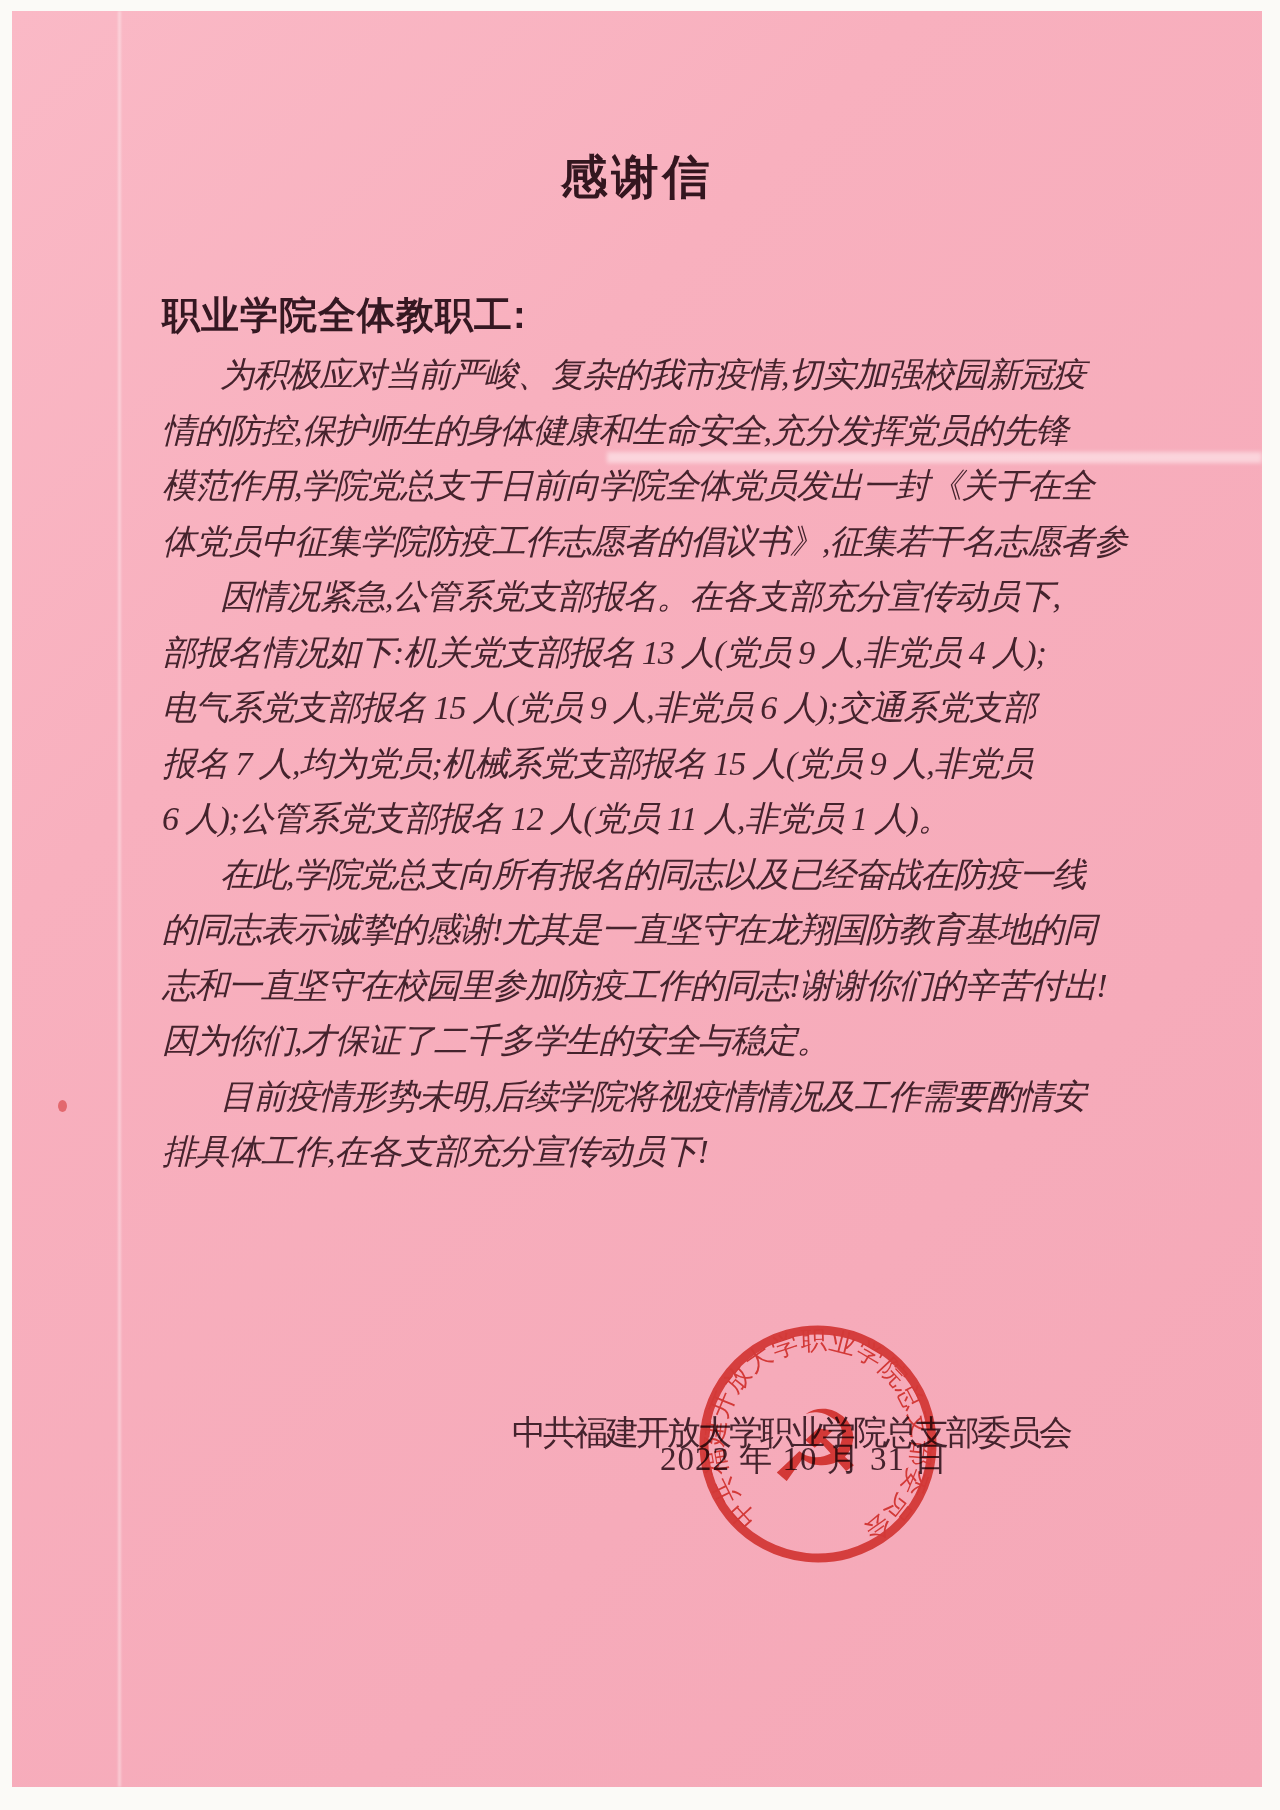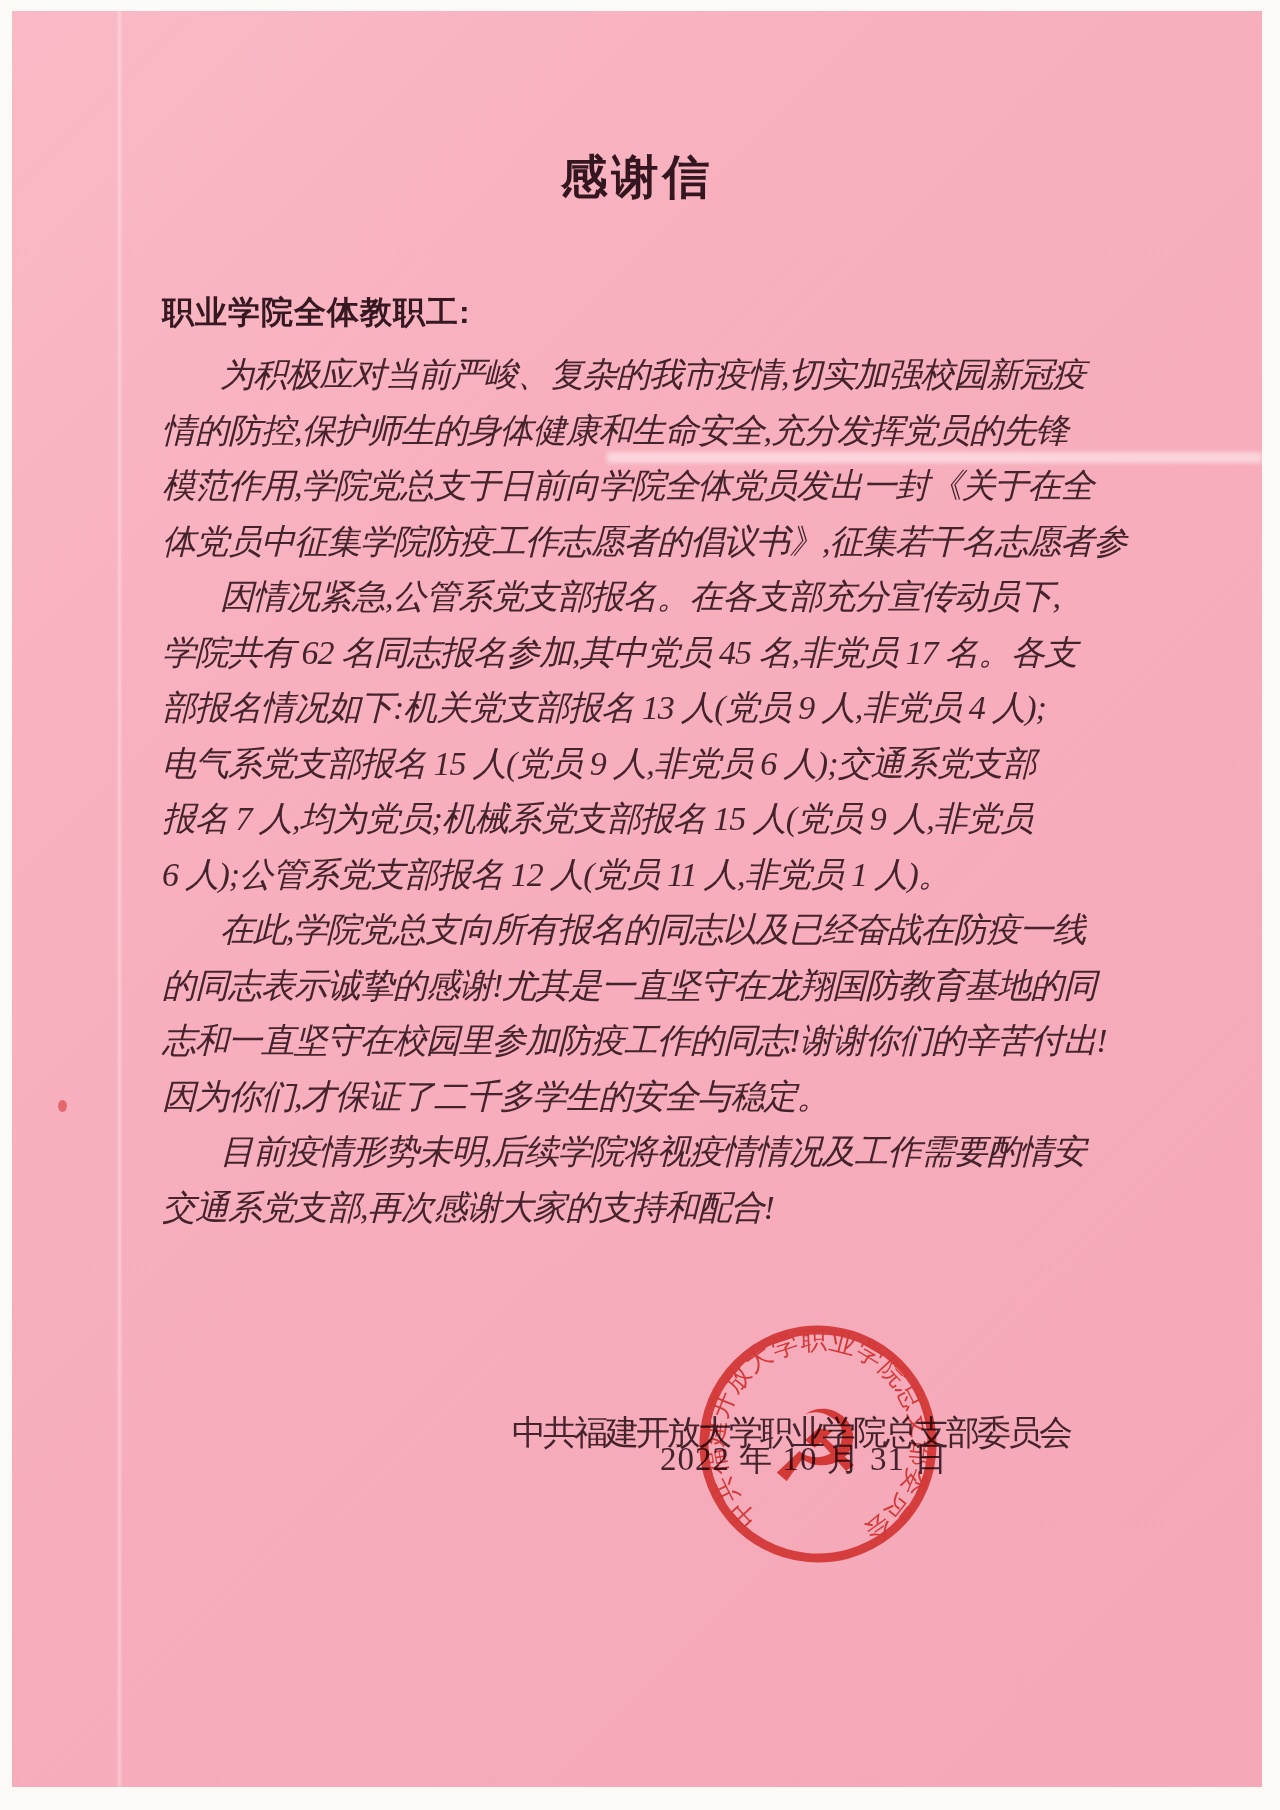--- a/index.html
+++ b/index.html
@@ -14,21 +14,21 @@
   .streak{position:absolute;left:595px;right:0;top:441px;height:11px;
           background:rgba(255,255,255,.48);filter:blur(2px);}
   .speck{position:absolute;left:46px;top:1089px;width:9px;height:12px;border-radius:50%;
          background:#d63a3a;opacity:.6;filter:blur(.5px);}
   
   .title{position:absolute;left:0;right:0;top:142px;text-align:center;
          font-family:"Liberation Sans",sans-serif;font-weight:700;
          font-size:47px;line-height:1;letter-spacing:4px;color:#33161f;}
   .salutation{position:absolute;left:150px;top:285px;
          font-family:"Liberation Sans",sans-serif;font-weight:700;
-         font-size:32px;line-height:1;letter-spacing:1px;color:#351822;}
+         font-size:38px;line-height:1;letter-spacing:1px;color:#351822;}
   .bodytext{position:absolute;left:150px;top:336px;width:990px;
          font-size:34px;letter-spacing:-1px;line-height:55.5px;color:#45232d;font-style:italic;}
   .bodytext .line{white-space:pre;}
   .bodytext .first{padding-left:58px;}
   .signature{position:absolute;left:500px;top:1405px;font-size:34px;line-height:1;
          letter-spacing:-3px;color:#45232d;white-space:pre;}
   .dateline{position:absolute;left:648px;top:1432px;font-size:33px;line-height:1;
          letter-spacing:1px;color:#45232d;white-space:pre;}
   
   .seal{position:absolute;left:682px;top:1309px;width:248px;height:248px;
@@ -47,31 +47,30 @@
     <div class="title">感谢信</div>
 
     <div class="salutation">职业学院全体教职工:</div>
 
     <div class="bodytext">
         <div class="line first">为积极应对当前严峻、复杂的我市疫情,切实加强校园新冠疫</div>
         <div class="line">情的防控,保护师生的身体健康和生命安全,充分发挥党员的先锋</div>
         <div class="line">模范作用,学院党总支于日前向学院全体党员发出一封《关于在全</div>
         <div class="line">体党员中征集学院防疫工作志愿者的倡议书》,征集若干名志愿者参</div>
         <div class="line first">因情况紧急,公管系党支部报名。在各支部充分宣传动员下,</div>
-        <div class="line">学院共有 62 名同志报名参加,其中党员 45 名,非党员 17 名。各支</div>
         <div class="line">部报名情况如下:机关党支部报名 13 人(党员 9 人,非党员 4 人);</div>
         <div class="line">电气系党支部报名 15 人(党员 9 人,非党员 6 人);交通系党支部</div>
         <div class="line">报名 7 人,均为党员;机械系党支部报名 15 人(党员 9 人,非党员</div>
         <div class="line">6 人);公管系党支部报名 12 人(党员 11 人,非党员 1 人)。</div>
         <div class="line first">在此,学院党总支向所有报名的同志以及已经奋战在防疫一线</div>
         <div class="line">的同志表示诚挚的感谢!尤其是一直坚守在龙翔国防教育基地的同</div>
         <div class="line">志和一直坚守在校园里参加防疫工作的同志!谢谢你们的辛苦付出!</div>
         <div class="line">因为你们,才保证了二千多学生的安全与稳定。</div>
         <div class="line first">目前疫情形势未明,后续学院将视疫情情况及工作需要酌情安</div>
-        <div class="line">交通系党支部,再次感谢大家的支持和配合!</div>
+        <div class="line">排具体工作,在各支部充分宣传动员下!</div>
       </div>
 
     <div class="signature">中共福建开放大学职业学院总支部委员会</div>
     <div class="dateline">2022 年 10 月 31 日</div>
 
     <svg class="seal" viewBox="-124 -124 248 248" xmlns="http://www.w3.org/2000/svg">
       <defs>
         <path id="sealArc" d="M -40,86 A 95,95 0 1 1 40,86" fill="none"></path>
       </defs>
       <circle cx="0" cy="0" r="114" fill="none" stroke="#d8453b" stroke-width="9" opacity=".95"></circle>

